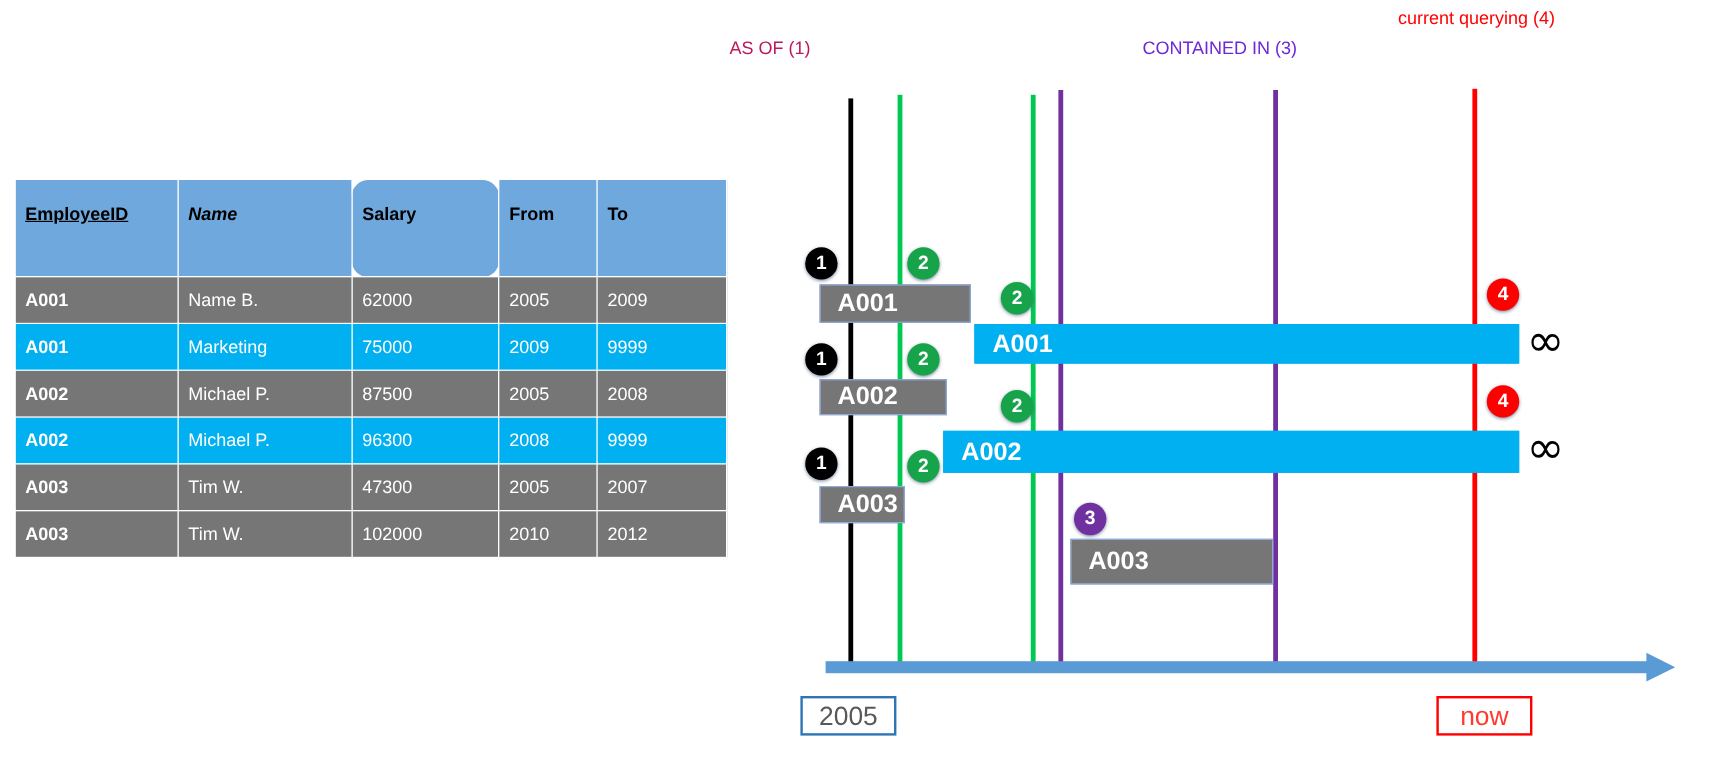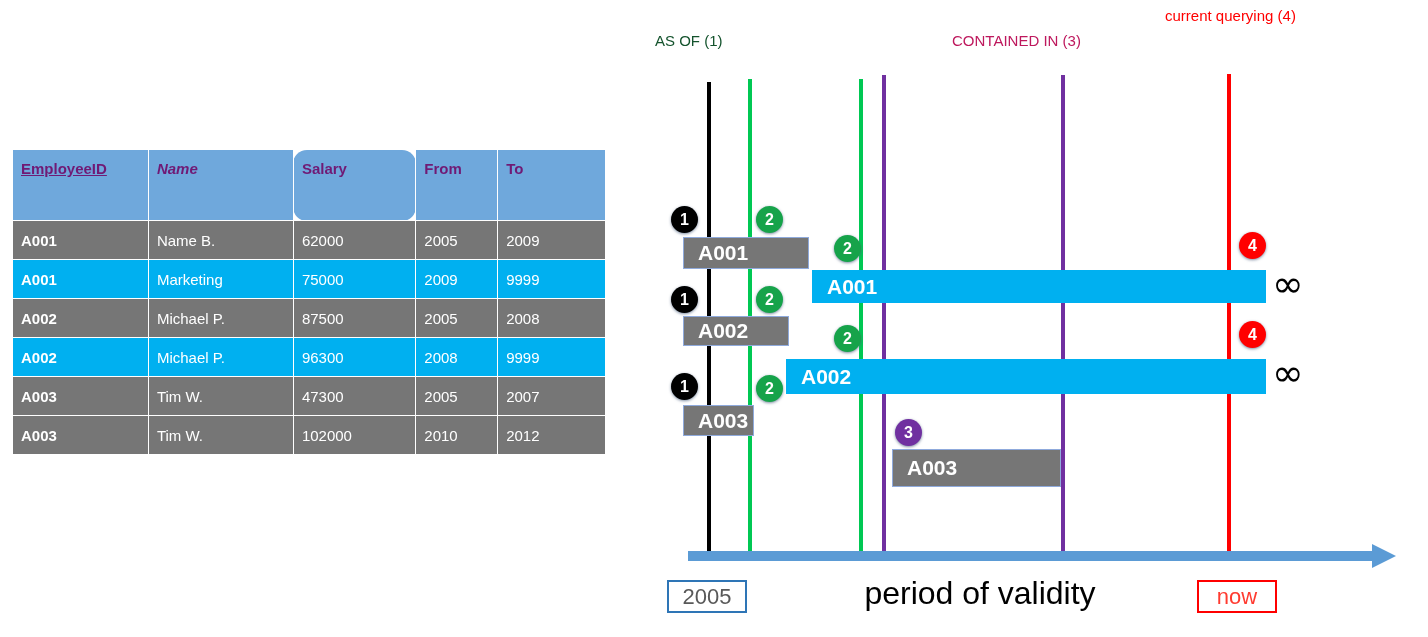--- a/index.html
+++ b/index.html
@@ -16,41 +16,41 @@
     width:594px;
   }
   #emp-table th, #emp-table td{
     border:1px solid #ffffff;
     padding:6px 8px;
     font-size:15px;
     text-align:left;
     white-space:nowrap;
   }
   #emp-table thead th{
-    background:#6fa8dc;color:#701a75;font-weight:bold;
-    height:54px;vertical-align:top;padding-top:10px;
+    background:#6fa8dc;color:#000000;font-weight:bold;
+    height:54px;vertical-align:top;padding-top:20px;
   }
   #emp-table thead th.underlined span{text-decoration:underline;}
   #emp-table tbody tr.gray td{background:#767676;color:#ffffff;}
   #emp-table tbody tr.cyan td{background:#00b0f0;color:#ffffff;}
   #emp-table tbody td:first-child{font-weight:bold;}
   #emp-table tbody td{height:26px;}
   .col-id{width:130px;}
   .col-name{width:148px;font-style:italic;}
   .col-salary{width:124px;border-radius:14px;}
   .col-from{width:74px;}
   .col-to{width:110px;}
 
   
   #diagram{position:absolute;left:0;top:0;width:1428px;height:637px;}
 
   .legend{position:absolute;font-size:15px;white-space:nowrap;line-height:22px;}
-  #legend-asof{left:655px;top:30px;color:#14532d;}
+  #legend-asof{left:608px;top:30px;color:#be185d;}
   #legend-between{left:742px;top:30px;color:#00b050;}
-  #legend-contained{left:952px;top:30px;color:#be185d;}
+  #legend-contained{left:952px;top:30px;color:#6d28d9;}
   #legend-current{left:1165px;top:5px;color:#ff0000;}
 
   .vline{position:absolute;width:4px;}
   #vline-black{left:707px;top:82px;height:478px;background:#000000;}
   #vline-green1{left:748px;top:79px;height:481px;background:#00c853;}
   #vline-green2{left:859px;top:79px;height:481px;background:#00c853;}
   #vline-purple1{left:882px;top:75px;height:485px;background:#7030a0;}
   #vline-purple2{left:1061px;top:75px;height:485px;background:#7030a0;}
   #vline-red{left:1227px;top:74px;height:486px;background:#ff0000;}
 
@@ -220,16 +220,15 @@
   <div class="badge b4" id="badge-4a">4</div>
   <div class="badge b4" id="badge-4b">4</div>
 
   <div class="infinity" id="inf-1">∞</div>
   <div class="infinity" id="inf-2">∞</div>
 
   <div id="axis-line"></div>
   <div id="axis-arrow"></div>
 
   <div id="year-box">2005</div>
-  <div id="axis-title">period of validity</div>
   <div id="now-box">now</div>
 
 </div>
 
 </body></html>

